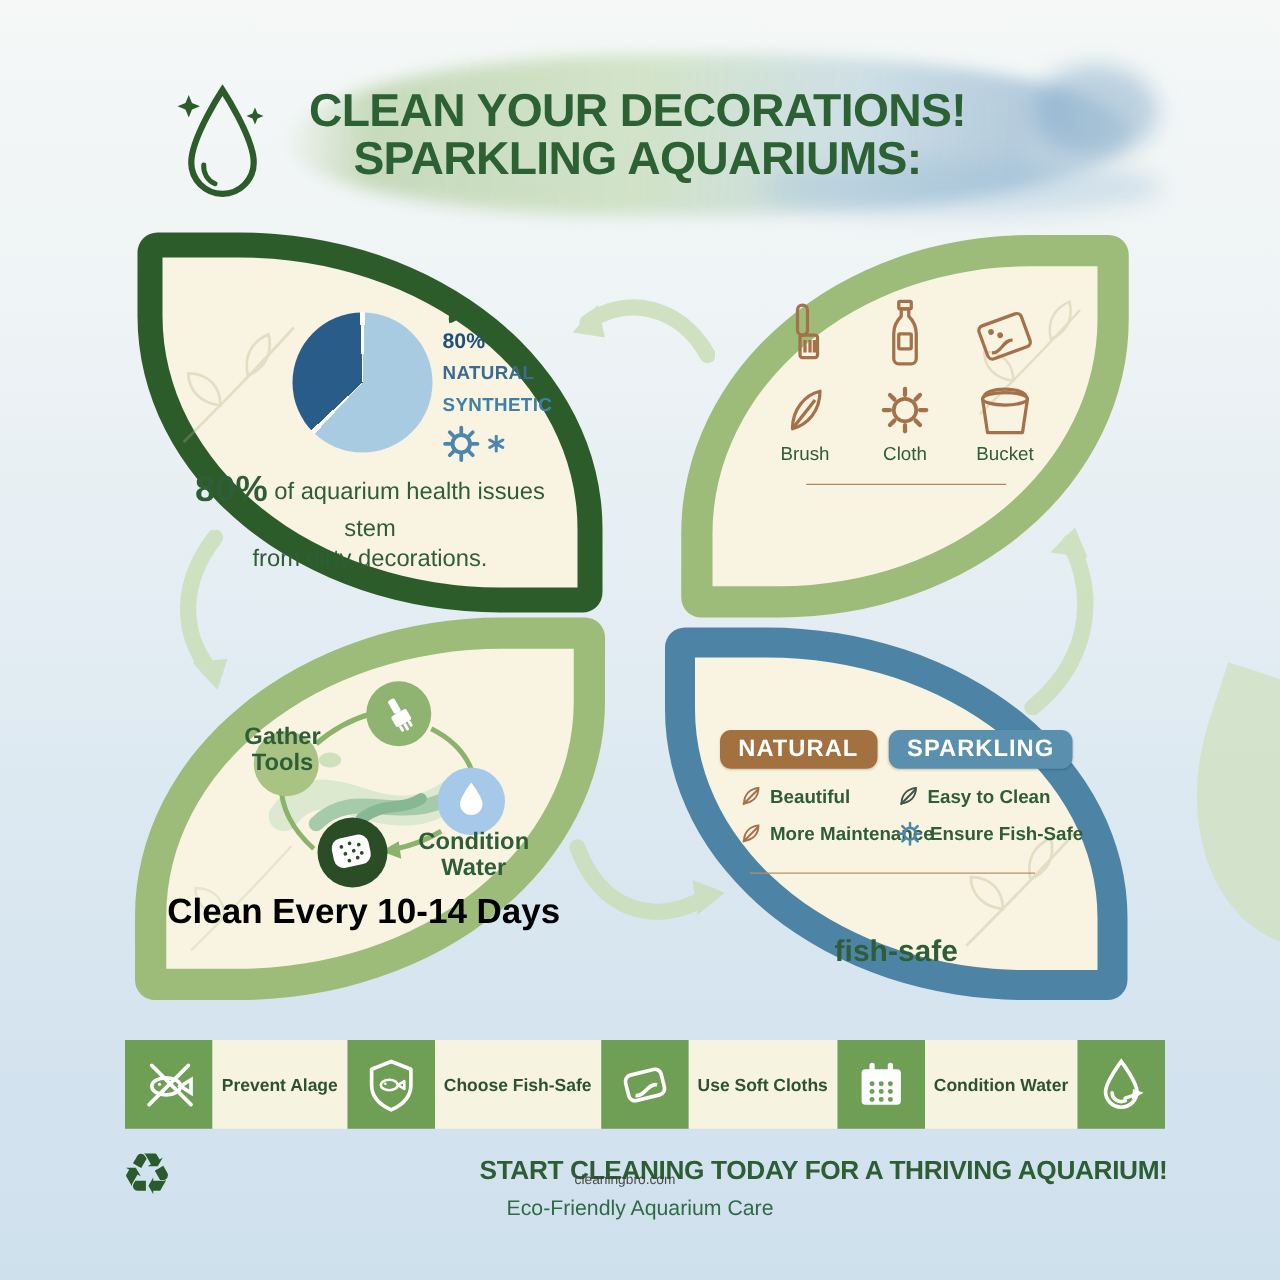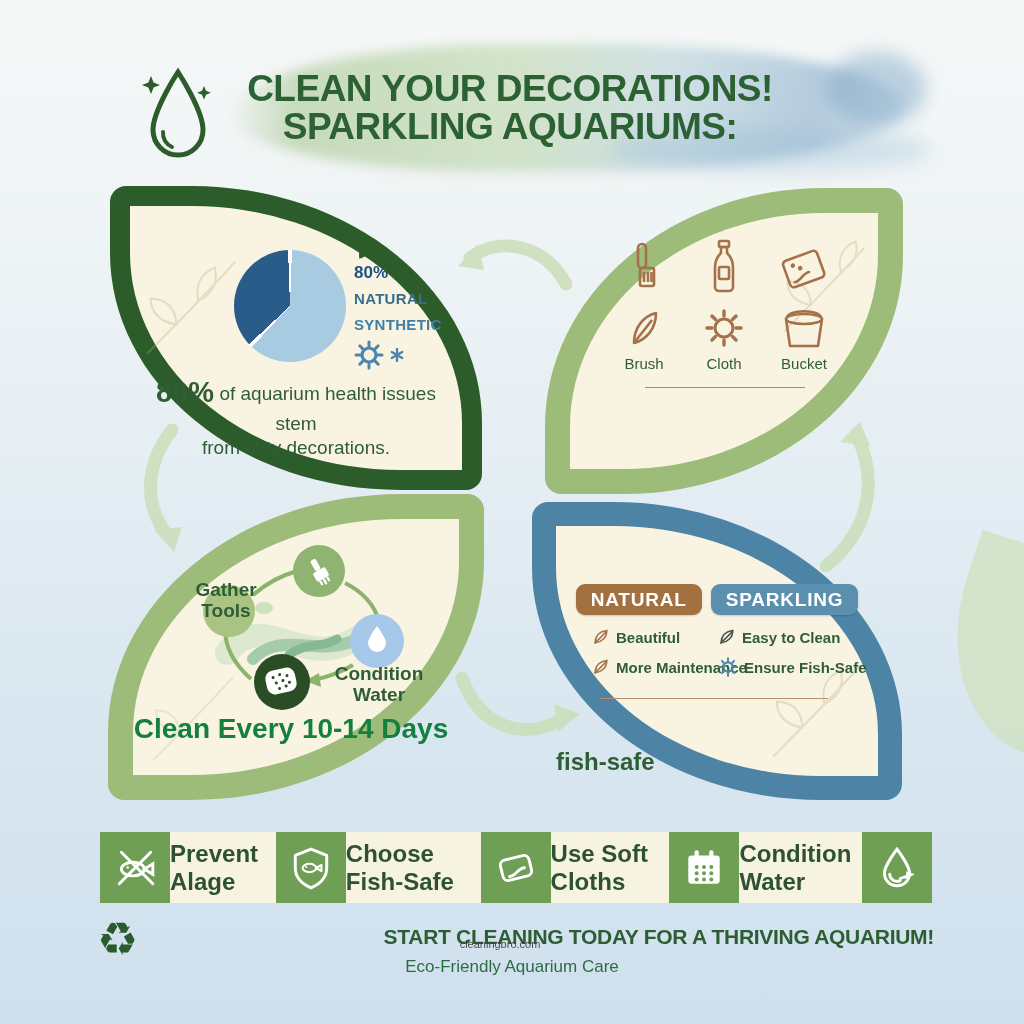--- a/index.html
+++ b/index.html
@@ -44,38 +44,38 @@
   .tool-lbl{margin-top:6px;font-size:15px;color:#2f5d36;font-weight:500;}
   .tools-div{position:absolute;left:75px;width:160px;top:174px;height:1px;background:#b08663;}
   .tools-head{position:absolute;left:0;right:0;top:184px;text-align:center;
     font-size:27px;line-height:1.16;font-weight:800;color:#2a5531;}
   
   .flow-svg{position:absolute;left:28px;top:14px;}
   .step-lbl{position:absolute;text-align:center;font-size:19px;font-weight:700;color:#2f5d36;line-height:1.12;}
   .lbl-gather{left:55px;top:60px;width:76px;}
   .lbl-condition{left:190px;top:144px;width:112px;}
   .sched-head{position:absolute;left:0;right:10px;top:194px;text-align:center;
-    font-size:28px;font-weight:800;color:#15803d;}
+    font-size:28px;font-weight:800;color:#000000;}
   
   .pills{position:absolute;left:0;right:0;top:58px;display:flex;justify-content:center;gap:9px;}
   .pill{height:31px;line-height:31px;padding:0 15px;border-radius:9px;color:#fff;
     font-size:19px;font-weight:800;letter-spacing:.8px;box-shadow:0 1px 2px rgba(0,0,0,.18);}
   .pill-nat{background:#a3703f;}
   .pill-syn{background:#5b8fae;}
   .cmp-grid{position:absolute;left:36px;top:102px;width:254px;display:grid;
     grid-template-columns:122px 1fr;row-gap:11px;column-gap:4px;}
   .cmp-item{display:flex;align-items:center;gap:6px;font-size:15px;font-weight:600;color:#2f5d36;white-space:nowrap;}
   .cmp-div{position:absolute;left:44px;width:228px;top:172px;height:1px;background:#b98e6d;}
   .cmp-100{position:absolute;left:0;right:0;top:176px;text-align:center;font-size:46px;font-weight:800;color:#2f5d36;line-height:1.0;}
-  .cmp-fs{position:absolute;left:0;right:0;top:222px;font-size:24px;font-weight:600;color:#2f5d36;}
+  .cmp-fs{position:absolute;left:0;right:0;top:222px;text-align:center;font-size:24px;font-weight:600;color:#2f5d36;}
   
   .tips{position:absolute;left:100px;top:832px;width:832px;height:71px;display:flex;}
   .tip-ico{flex:0 0 70px;background:#6f9e55;display:flex;align-items:center;justify-content:center;}
   .tip-lbl{flex:1 1 auto;background:#f7f3e1;display:flex;align-items:center;justify-content:center;
-    font-size:24px;font-weight:600;color:#2d5233;}
+    font-size:14px;font-weight:600;color:#2d5233;}
   
   .recycle{position:absolute;left:97px;top:916px;font-size:46px;color:#2b5a2d;line-height:1;}
   .foot-head{position:absolute;left:90px;right:90px;top:925px;text-align:right;
     font-size:21px;font-weight:800;letter-spacing:-.3px;color:#2c5d33;}
   .watermark{position:absolute;left:420px;width:160px;top:938px;text-align:center;
     font-size:11px;font-weight:500;color:#3c3c34;opacity:.9;}
   .foot-sub{position:absolute;left:0;right:0;top:957px;text-align:center;
     font-size:17px;font-weight:500;color:#2e6b45;}
   
   .deco{position:absolute;opacity:.85;}

